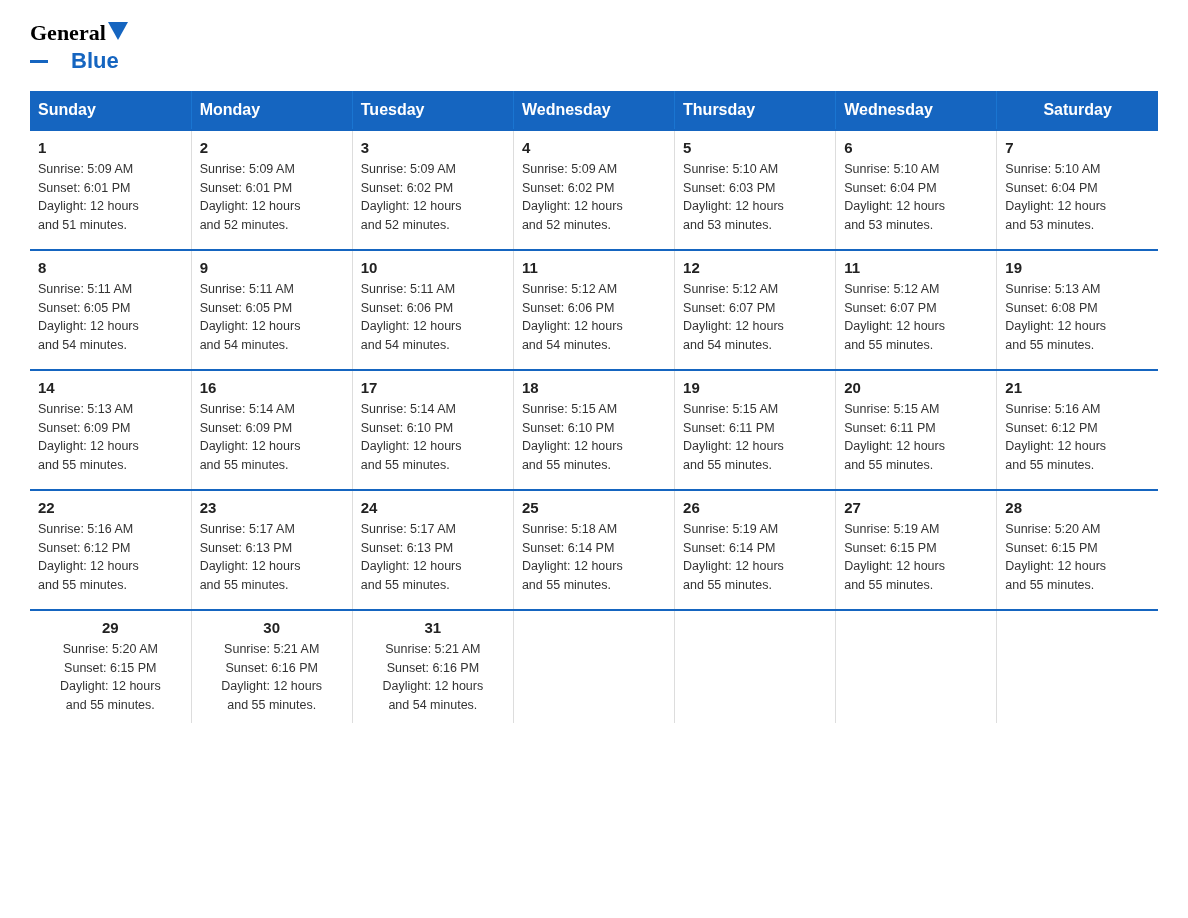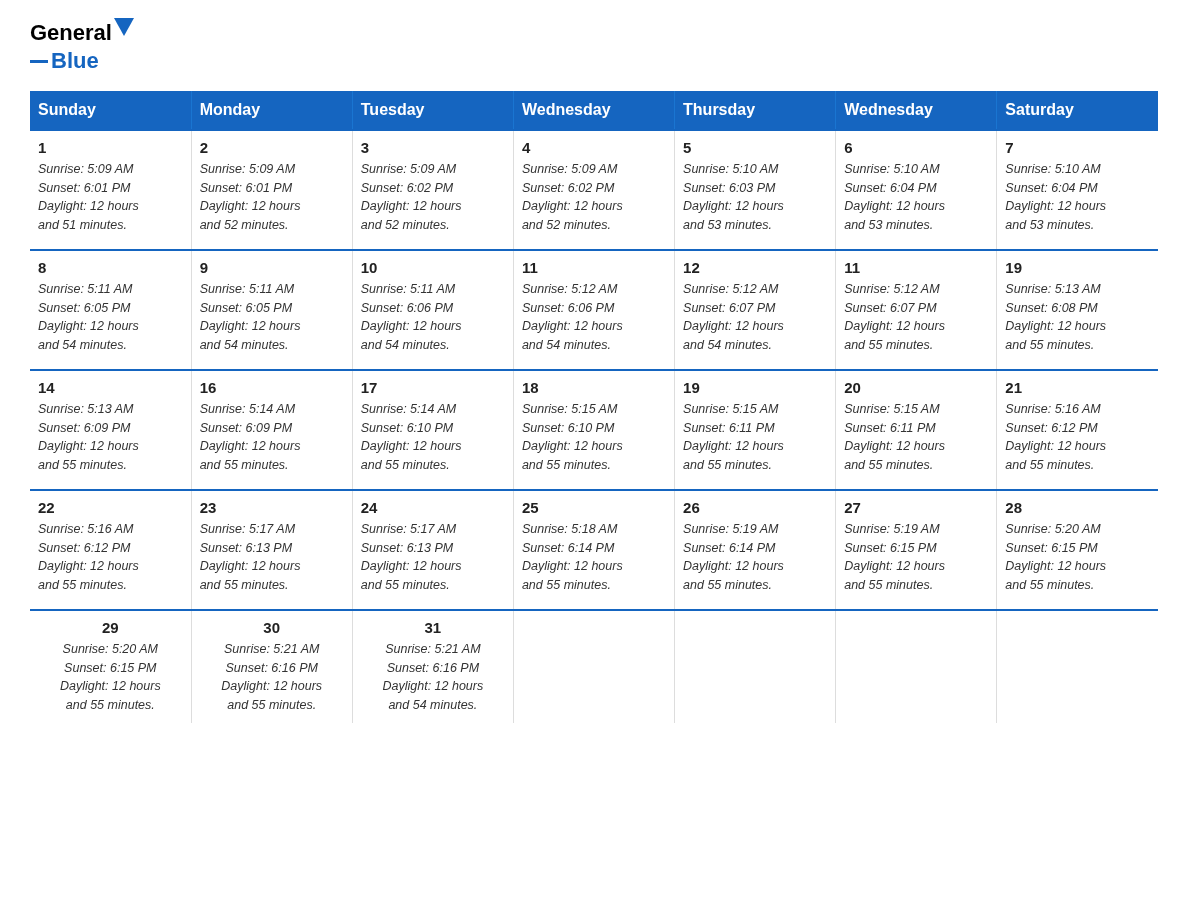--- a/index.html
+++ b/index.html
@@ -65,20 +65,21 @@
       color: #fff;
       font-size: 16px;
       font-weight: bold;
       padding: 10px 8px;
       text-align: left;
       border-right: 1px solid #1a75d1;
       margin-left: 40px;
     }
     thead tr th:last-child {
       border-right: none;
+      text-align: center;
     }
     tbody tr {
       border-top: 2px solid #1565C0;
     }
     tbody tr td {
       vertical-align: top;
       padding: 8px 8px;
       font-size: 13px;
       color: #222;
       border-right: 1px solid #ddd;
@@ -89,38 +90,37 @@
     }
     .day-number {
       font-size: 15px;
       font-weight: bold;
       margin-bottom: 4px;
     }
     .day-info {
       font-size: 12.5px;
       line-height: 1.5;
       color: #333;
-      font-style: italic;
     }
     .last-row td {
       height: auto;
       text-align: center;
     }
   </style>
 </head>
 <body>
 
 <div class="header-row">
   <div class="logo">
     <div>
-      <div style="display:flex;align-items:flex-start;">
+      <div style="display:flex;align-items:center;font-family:Liberation Serif, serif;">
         <span class="logo-text">General</span>
         <span class="logo-triangle"></span>
       </div>
-      <div style="display:flex;align-items:center;margin-top:2px;">
+      <div style="display:flex;align-items:center;margin-top:2px;gap:20px;">
         <span style="display:inline-block;width:18px;height:3px;background:#1565C0;margin-right:3px;"></span>
         <span class="logo-text logo-blue">Blue</span>
       </div>
     </div>
   </div>
 </div>
 
 <table>
   <thead>
     <tr>

